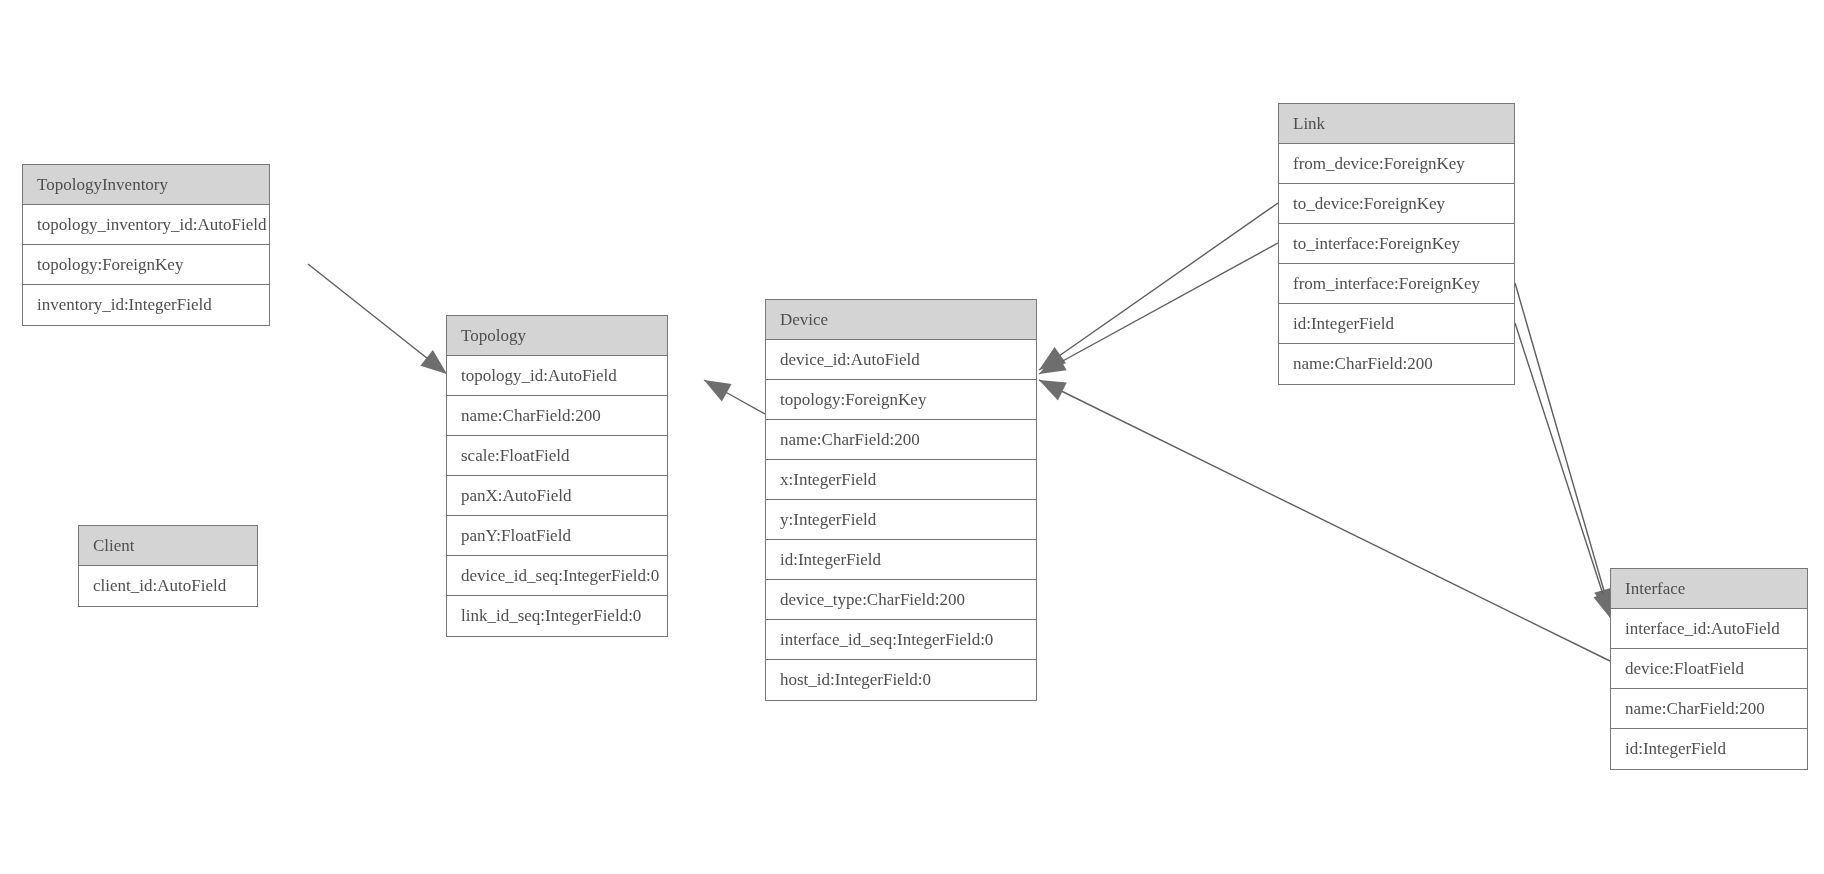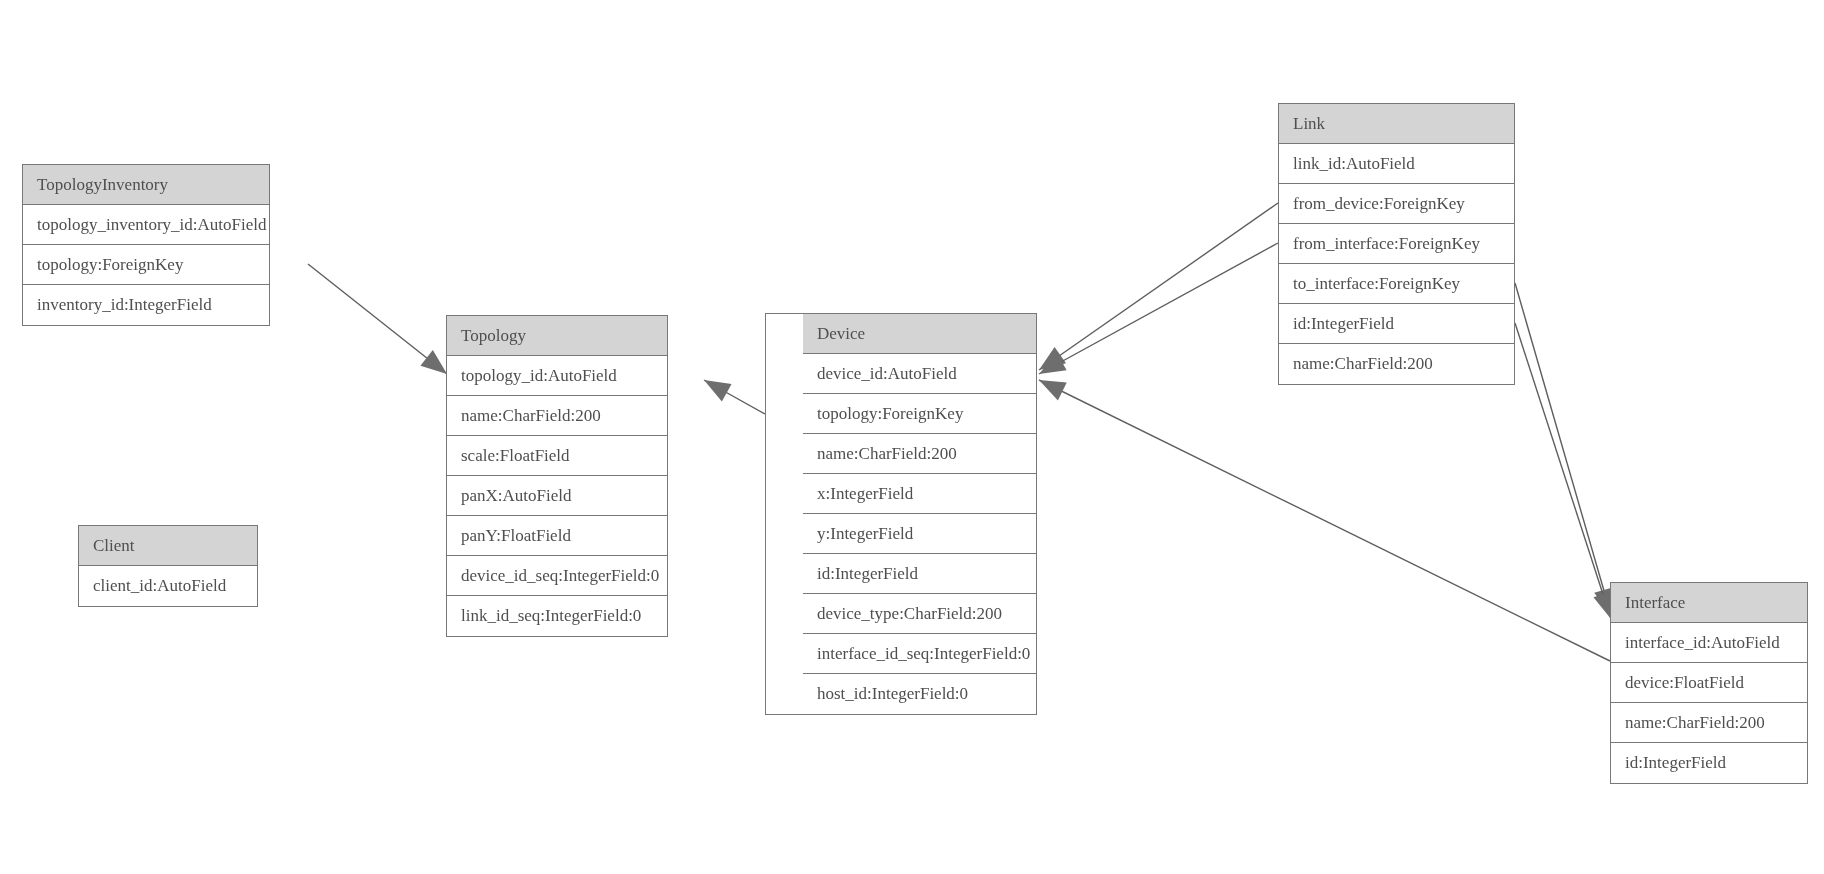--- a/index.html
+++ b/index.html
@@ -100,41 +100,41 @@
       <div class="entity-row">scale:FloatField</div>
       <div class="entity-row">panX:AutoField</div>
       <div class="entity-row">panY:FloatField</div>
       <div class="entity-row">device_id_seq:IntegerField:0</div>
       <div class="entity-row">link_id_seq:IntegerField:0</div>
     </div>
     <div class="entity" style="left: 78px; top: 525px; width: 180px;">
       <div class="entity-header">Client</div>
       <div class="entity-row">client_id:AutoField</div>
     </div>
-    <div class="entity" style="left: 765px; top: 313px; width: 272px; padding-left: 37px;">
+    <div class="entity" style="left: 765px; top: 299px; width: 272px;">
       <div class="entity-header">Device</div>
       <div class="entity-row">device_id:AutoField</div>
       <div class="entity-row">topology:ForeignKey</div>
       <div class="entity-row">name:CharField:200</div>
       <div class="entity-row">x:IntegerField</div>
       <div class="entity-row">y:IntegerField</div>
       <div class="entity-row">id:IntegerField</div>
       <div class="entity-row">device_type:CharField:200</div>
       <div class="entity-row">interface_id_seq:IntegerField:0</div>
       <div class="entity-row">host_id:IntegerField:0</div>
     </div>
     <div class="entity" style="left: 1278px; top: 103px; width: 237px;">
       <div class="entity-header">Link</div>
-      <div class="entity-row">link_id:AutoField</div>
       <div class="entity-row">from_device:ForeignKey</div>
+      <div class="entity-row">to_device:ForeignKey</div>
+      <div class="entity-row">to_interface:ForeignKey</div>
       <div class="entity-row">from_interface:ForeignKey</div>
-      <div class="entity-row">to_interface:ForeignKey</div>
       <div class="entity-row">id:IntegerField</div>
       <div class="entity-row">name:CharField:200</div>
     </div>
-    <div class="entity" style="left: 1610px; top: 568px; width: 198px; margin-top: 14px;">
+    <div class="entity" style="left: 1610px; top: 568px; width: 198px;">
       <div class="entity-header">Interface</div>
       <div class="entity-row">interface_id:AutoField</div>
       <div class="entity-row">device:FloatField</div>
       <div class="entity-row">name:CharField:200</div>
       <div class="entity-row">id:IntegerField</div>
     </div>
   </div>
 
 </body></html>

